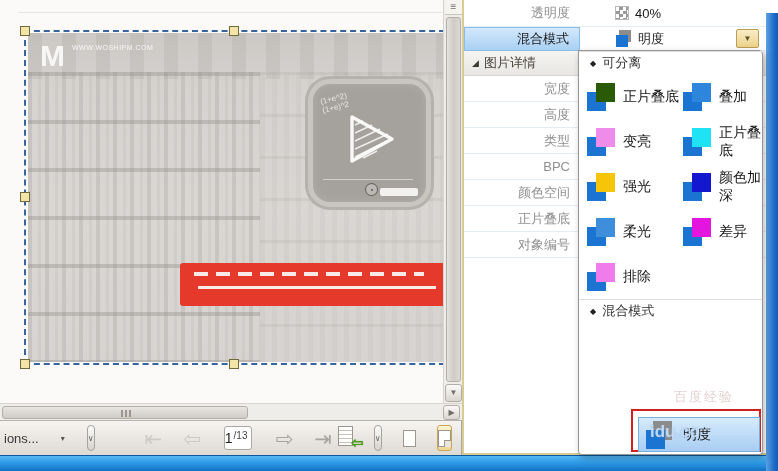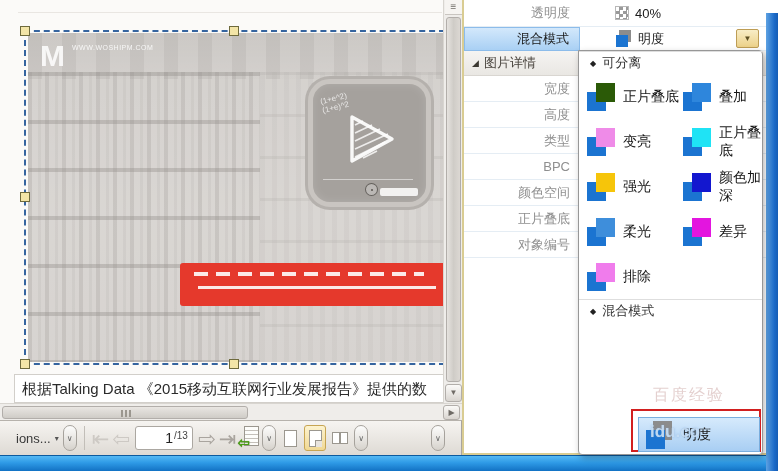--- a/index.html
+++ b/index.html
@@ -67,21 +67,21 @@
   .hs-thumb { position:absolute; left:2px; top:2px; width:246px; height:13px; border-radius:3px;
     background:linear-gradient(180deg,#e9e6e2,#cfccc7); border:1px solid #b2aeaa; }
   .hs-grip { position:absolute; left:118px; top:3px; width:12px; height:7px;
     background:repeating-linear-gradient(90deg,#9b978f 0 2px, rgba(0,0,0,0) 2px 4px); }
   .hs-btn { position:absolute; right:2px; top:1px; width:17px; height:15px; border:1px solid #b2aeaa; border-radius:3px;
     background:linear-gradient(180deg,#fbfaf8,#d9d5d0); color:#6f6b66; font-size:8px; text-align:center; line-height:14px; }
 
   
   .toolbar { position:absolute; left:0; top:420px; width:462px; height:35px;
     background:linear-gradient(180deg,#f6f4f1,#dedad4); border-top:1px solid #b6b2ac; border-right:1px solid #a9a5a0;
-    display:flex; align-items:center; padding:0 16px; gap:3px; }
+    display:flex; align-items:center; padding:0 4px; gap:21px; }
   .tb-label { font-size:13px; color:#3a3a3a; }
   .tb-mini { font-size:8px; color:#555; margin:0 1px; }
   .pill { width:14px; height:26px; border-radius:7px; border:1px solid #a6a29c;
     background:linear-gradient(180deg,#fdfdfc,#d6d2cc); color:#666; font-size:8px;
     display:flex; align-items:center; justify-content:center; }
   .tb-sep { width:1px; height:24px; background:#c2beb8; margin:0 4px; }
   .nav-arrow { font-size:21px; line-height:21px; }
   .nav-dim { color:#cdc9c4; }
   .nav-on { color:#a9a49e; }
   .page-box { width:58px; height:24px; background:#fff; border:1px solid #aba7a1; border-radius:3px;
@@ -143,21 +143,21 @@
     border-top:1px solid #dedede; font-size:13px; color:#333; }
   .bm-diamond { font-size:8px; color:#222; }
   .bm-grid { display:grid; grid-template-columns:96px 1fr; grid-auto-rows:45px; padding-left:8px; }
   .bm-item { display:flex; align-items:center; gap:8px; }
   .popup-bottom { position:relative; flex:1; }
   .red-box { position:absolute; right:1px; bottom:2px; width:130px; height:43px; border:2px solid #d21f1f; }
   .bm-selected { position:absolute; right:2px; bottom:2px; width:122px; height:35px;
     background:linear-gradient(180deg,#d6eafc,#a8cef3); border:1px solid #7aaede;
     display:flex; align-items:center; gap:10px; padding-left:6px; }
   .bm-selected .bm-label { font-size:14px; }
-  .wm-ghost { position:absolute; right:37px; bottom:48px; font-size:16px; color:rgba(205,170,168,.55);
+  .wm-ghost { position:absolute; right:28px; bottom:48px; font-size:13px; color:rgba(205,170,168,.55);
     letter-spacing:2px; }
   .wm-overlay { position:absolute; right:62px; bottom:12px; font-size:17px; font-weight:bold;
     color:rgba(200,222,244,.92); z-index:5; text-shadow:0 0 2px rgba(120,160,210,.6); }
 
   .win-edge { position:absolute; left:766px; top:13px; width:12px; height:458px;
     background:linear-gradient(90deg,#5ea2e2,#1b6ac8 70%,#155cb4); }
 </style>
 </head>
 <body>
 
@@ -209,23 +209,20 @@
       </div>
     </div>
 
     <div class="sel"></div>
     <div class="handle" style="left:20px; top:26px;"></div>
     <div class="handle" style="left:229px; top:26px;"></div>
     <div class="handle" style="left:20px; top:192px;"></div>
     <div class="handle" style="left:20px; top:359px;"></div>
     <div class="handle" style="left:229px; top:359px;"></div>
 
-    <div class="caption-box">
-      <span>根据Talking Data 《2015移动互联网行业发展报告》提供的数</span>
-    </div>
 
     <div class="vscroll">
       <div class="vs-top">≡</div>
       <div class="vs-thumb"></div>
       <div class="vs-btn">▼</div>
     </div>
     <div class="hscroll">
       <div class="hs-thumb">
           <div class="hs-grip"></div>
         </div>

